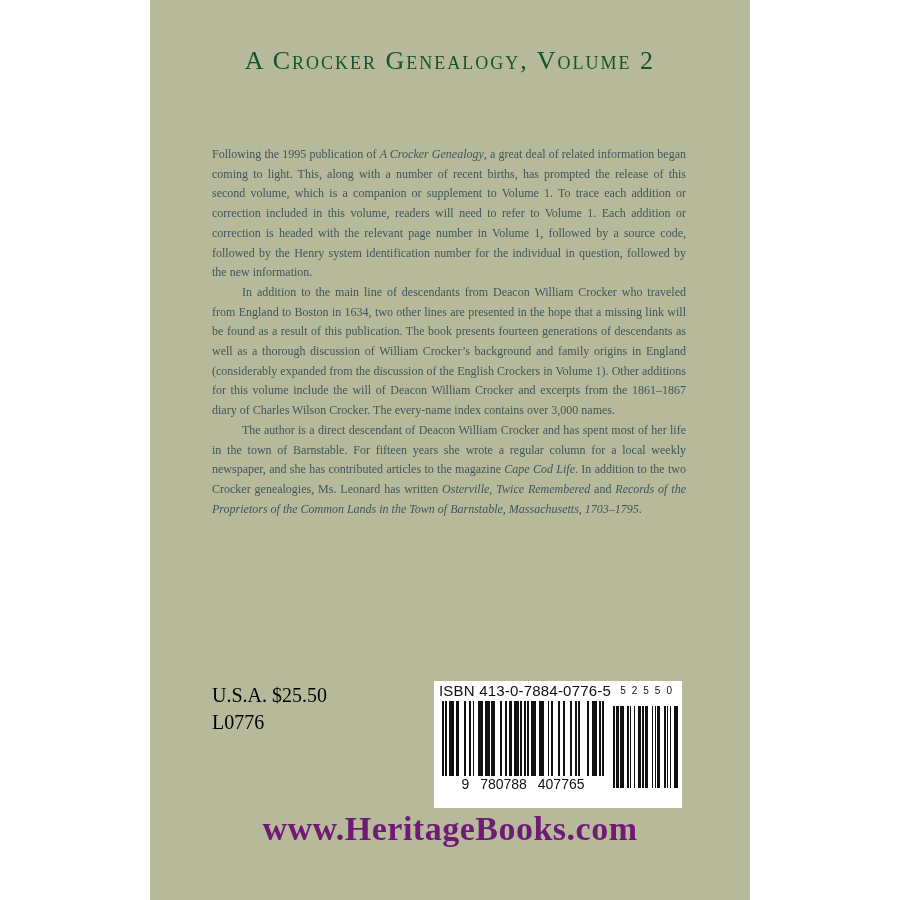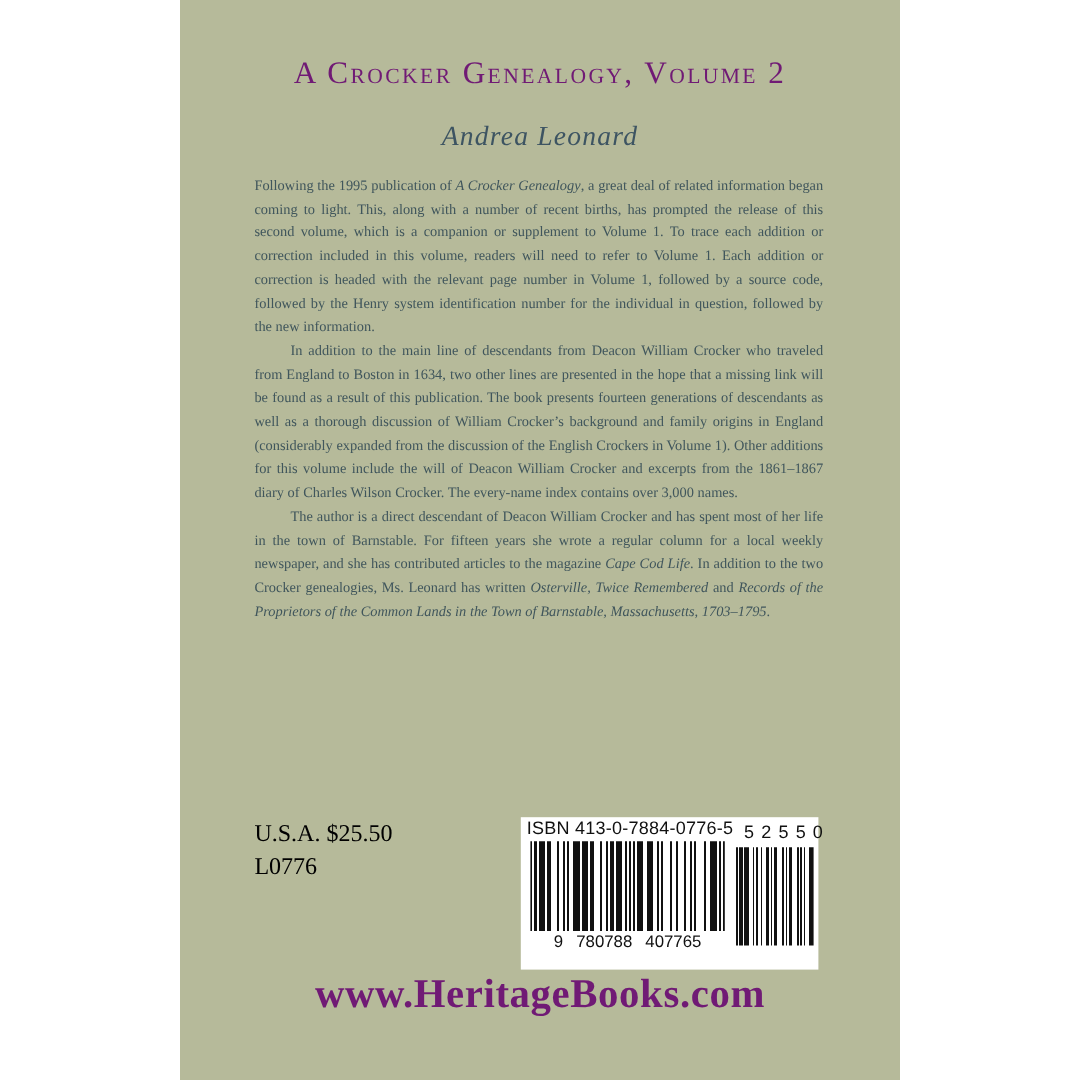--- a/index.html
+++ b/index.html
@@ -11,21 +11,21 @@
   .cover{
     position:absolute;left:150px;top:0;width:600px;height:900px;
     background:#b6ba9a;
   }
   .title{
     position:absolute;left:0;top:46px;width:100%;
     text-align:center;
     font-variant:small-caps;
     font-size:26px;
     letter-spacing:2px;
-    color:#701a75;
+    color:#14532d;
   }
   .author{
     position:absolute;left:0;top:101px;width:100%;
     text-align:center;
     font-style:italic;
     font-size:23px;
     letter-spacing:1px;
     color:#3d5462;
   }
   .body-text{
@@ -55,41 +55,40 @@
   .main-bars{position:absolute;left:8px;top:20px;width:162px;height:75px;}
   .main-digits{
     position:absolute;left:0px;top:95px;width:178px;
     text-align:center;
     font-family:"Liberation Sans", sans-serif;
     font-size:14px;color:#111111;
     word-spacing:7px;white-space:nowrap;
   }
   .addon-digits{
     position:absolute;left:180px;top:4px;width:64px;
-    text-align:left;
+    text-align:right;
     font-family:"Liberation Sans", sans-serif;
-    font-size:15px;color:#111111;
+    font-size:10px;color:#111111;
     letter-spacing:6px;text-indent:6px;white-space:nowrap;
   }
   .addon-bars{position:absolute;left:178px;top:25px;width:66px;height:82px;}
   svg.barcode rect{fill:#111111;}
   .website{
     position:absolute;left:0;top:810px;width:100%;
     text-align:center;
     font-size:34px;font-weight:bold;
     letter-spacing:0.5px;
     color:#701a75;
   }
 </style>
 </head>
 <body>
 
 <div class="cover">
   <div class="title">A Crocker Genealogy, Volume 2</div>
-  <div class="author">Andrea Leonard</div>
 
   <div class="body-text">
       <p><span>Following the 1995 publication of </span><span class="it">A Crocker Genealogy</span><span>, a great deal of related information began coming to light. This, along with a number of recent births, has prompted the release of this second volume, which is a companion or supplement to Volume 1. To trace each addition or correction included in this volume, readers will need to refer to Volume 1. Each addition or correction is headed with the relevant page number in Volume 1, followed by a source code, followed by the Henry system identification number for the individual in question, followed by the new information.</span></p>
       <p class="indent"><span>In addition to the main line of descendants from Deacon William Crocker who traveled from England to Boston in 1634, two other lines are presented in the hope that a missing link will be found as a result of this publication. The book presents fourteen generations of descendants as well as a thorough discussion of William Crocker’s background and family origins in England (considerably expanded from the discussion of the English Crockers in Volume 1). Other additions for this volume include the will of Deacon William Crocker and excerpts from the 1861–1867 diary of Charles Wilson Crocker. The every-name index contains over 3,000 names.</span></p>
       <p class="indent"><span>The author is a direct descendant of Deacon William Crocker and has spent most of her life in the town of Barnstable. For fifteen years she wrote a regular column for a local weekly newspaper, and she has contributed articles to the magazine </span><span class="it">Cape Cod Life</span><span>. In addition to the two Crocker genealogies, Ms. Leonard has written </span><span class="it">Osterville, Twice Remembered</span><span> and </span><span class="it">Records of the Proprietors of the Common Lands in the Town of Barnstable, Massachusetts, 1703–1795</span><span>.</span></p>
     </div>
 
   <div class="price-block">
     <div>U.S.A. $25.50</div>
     <div>L0776</div>

